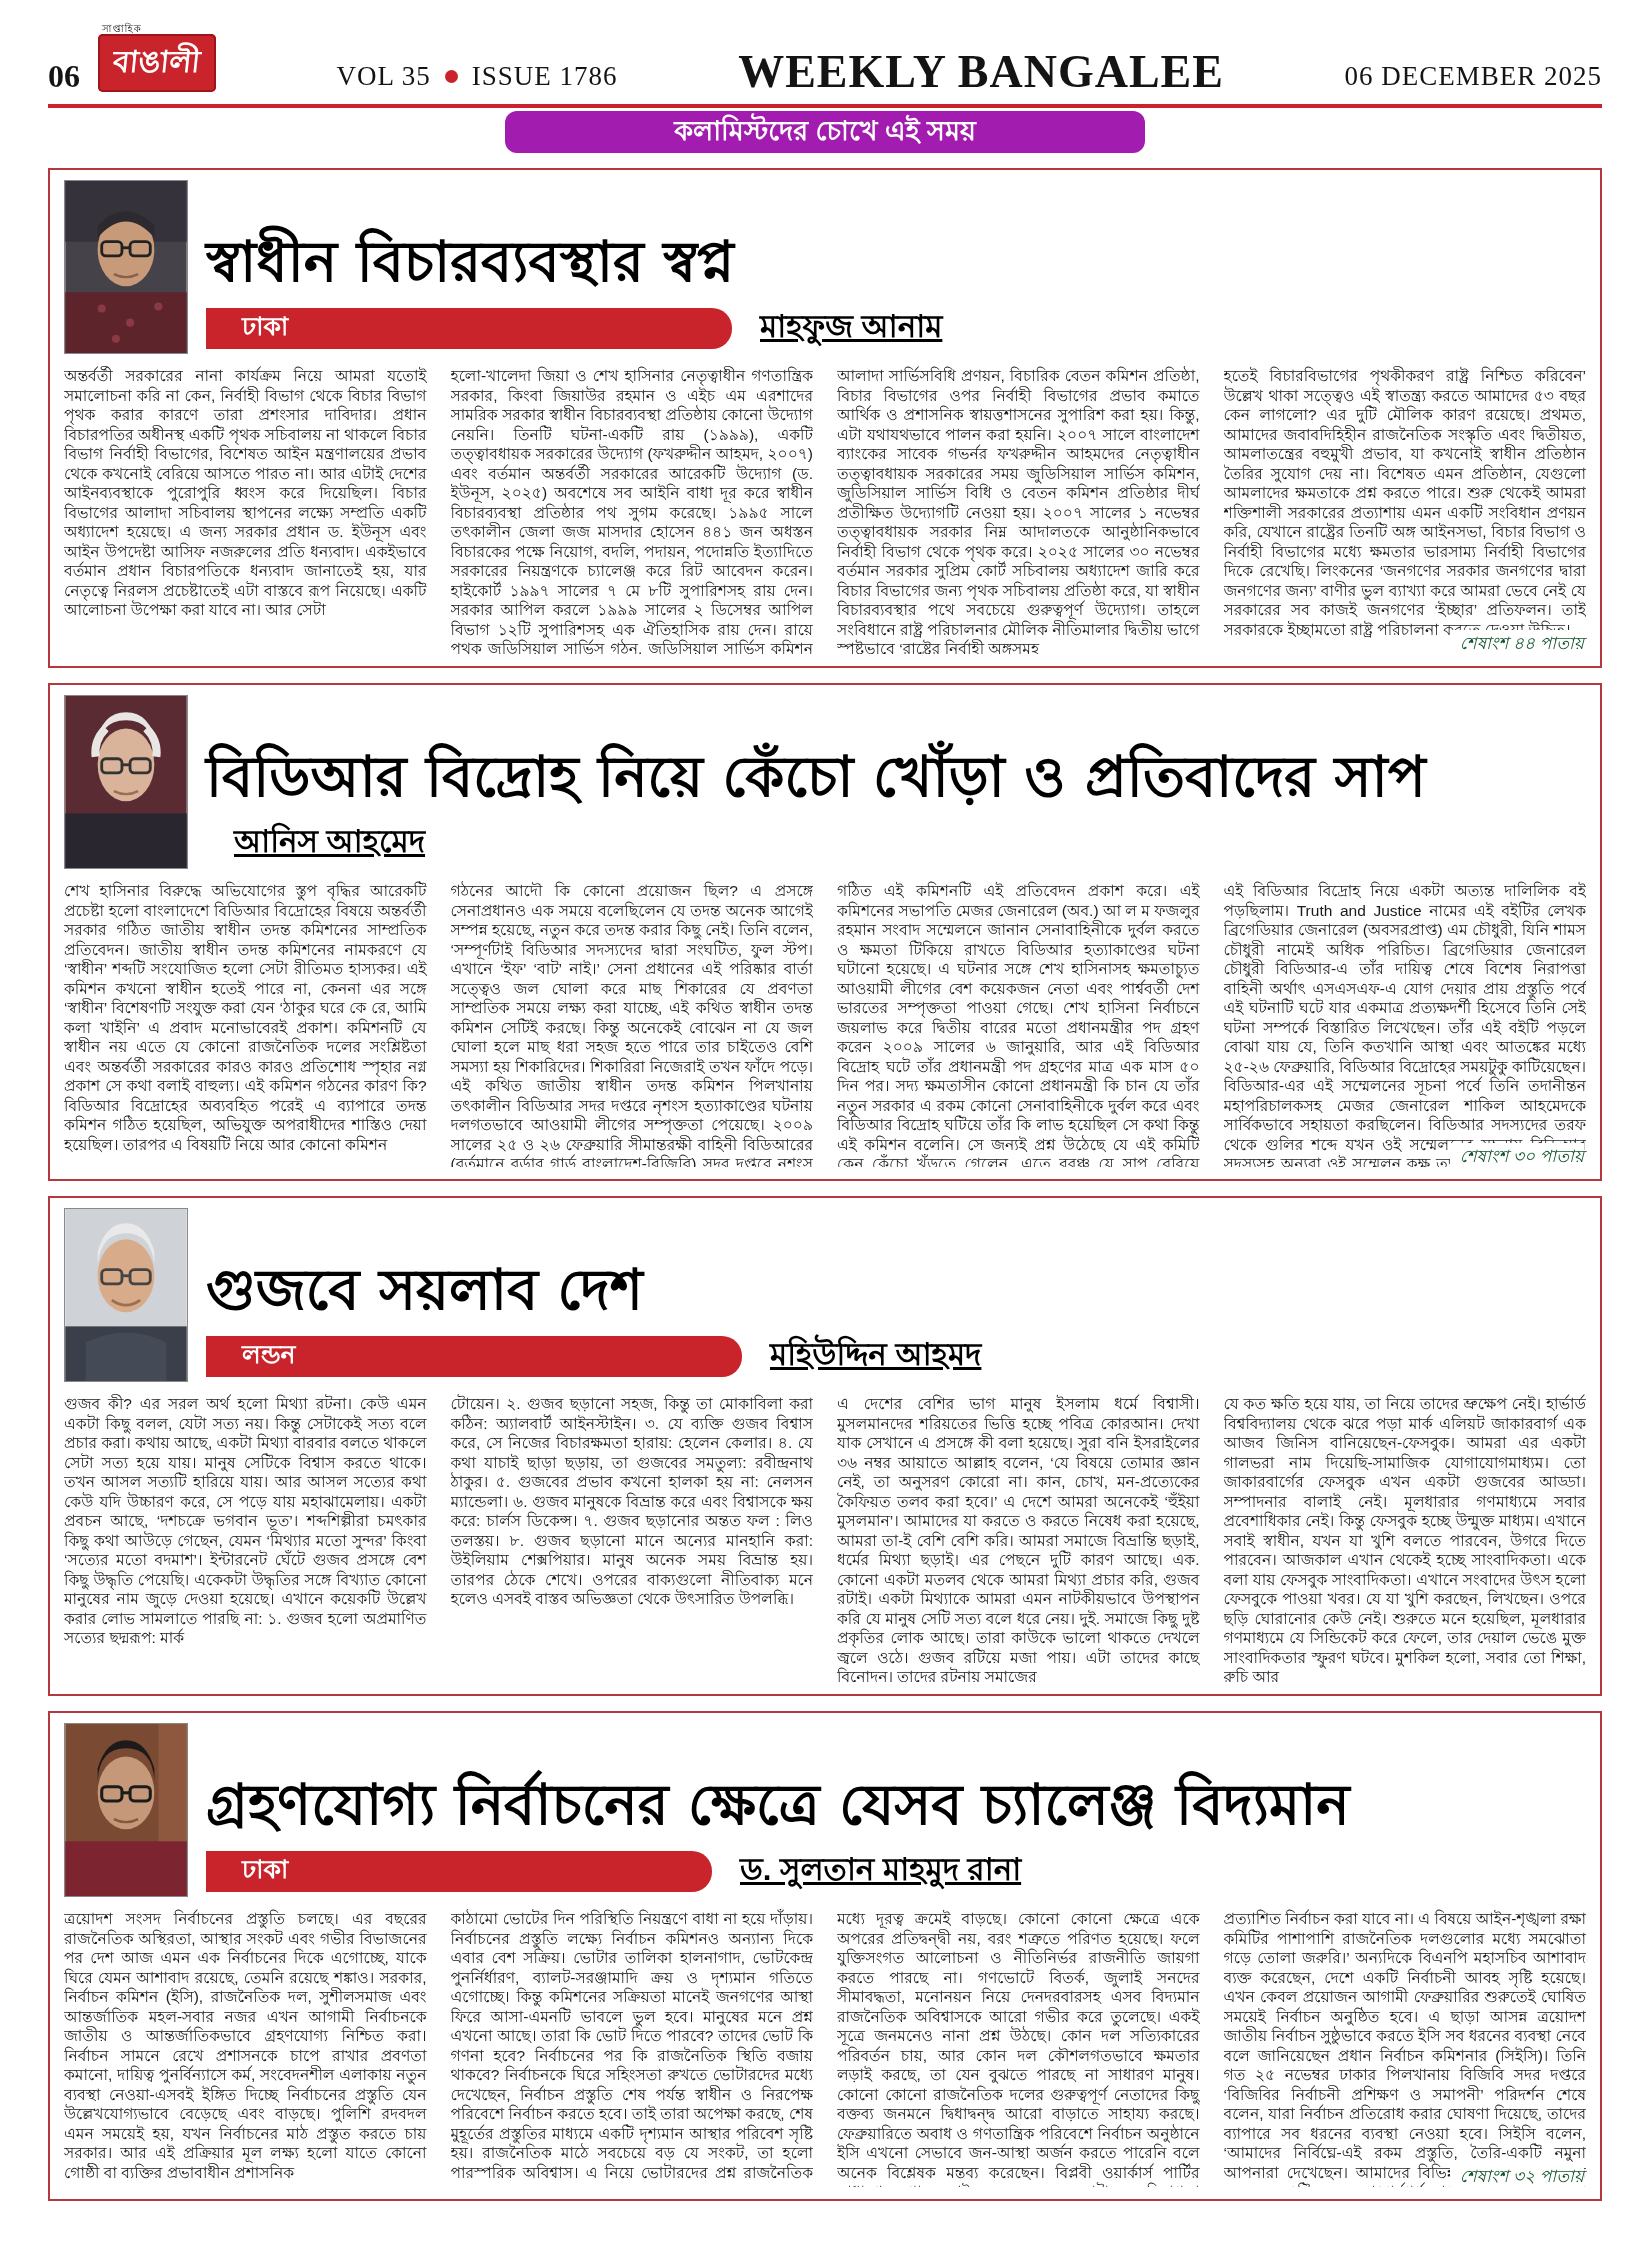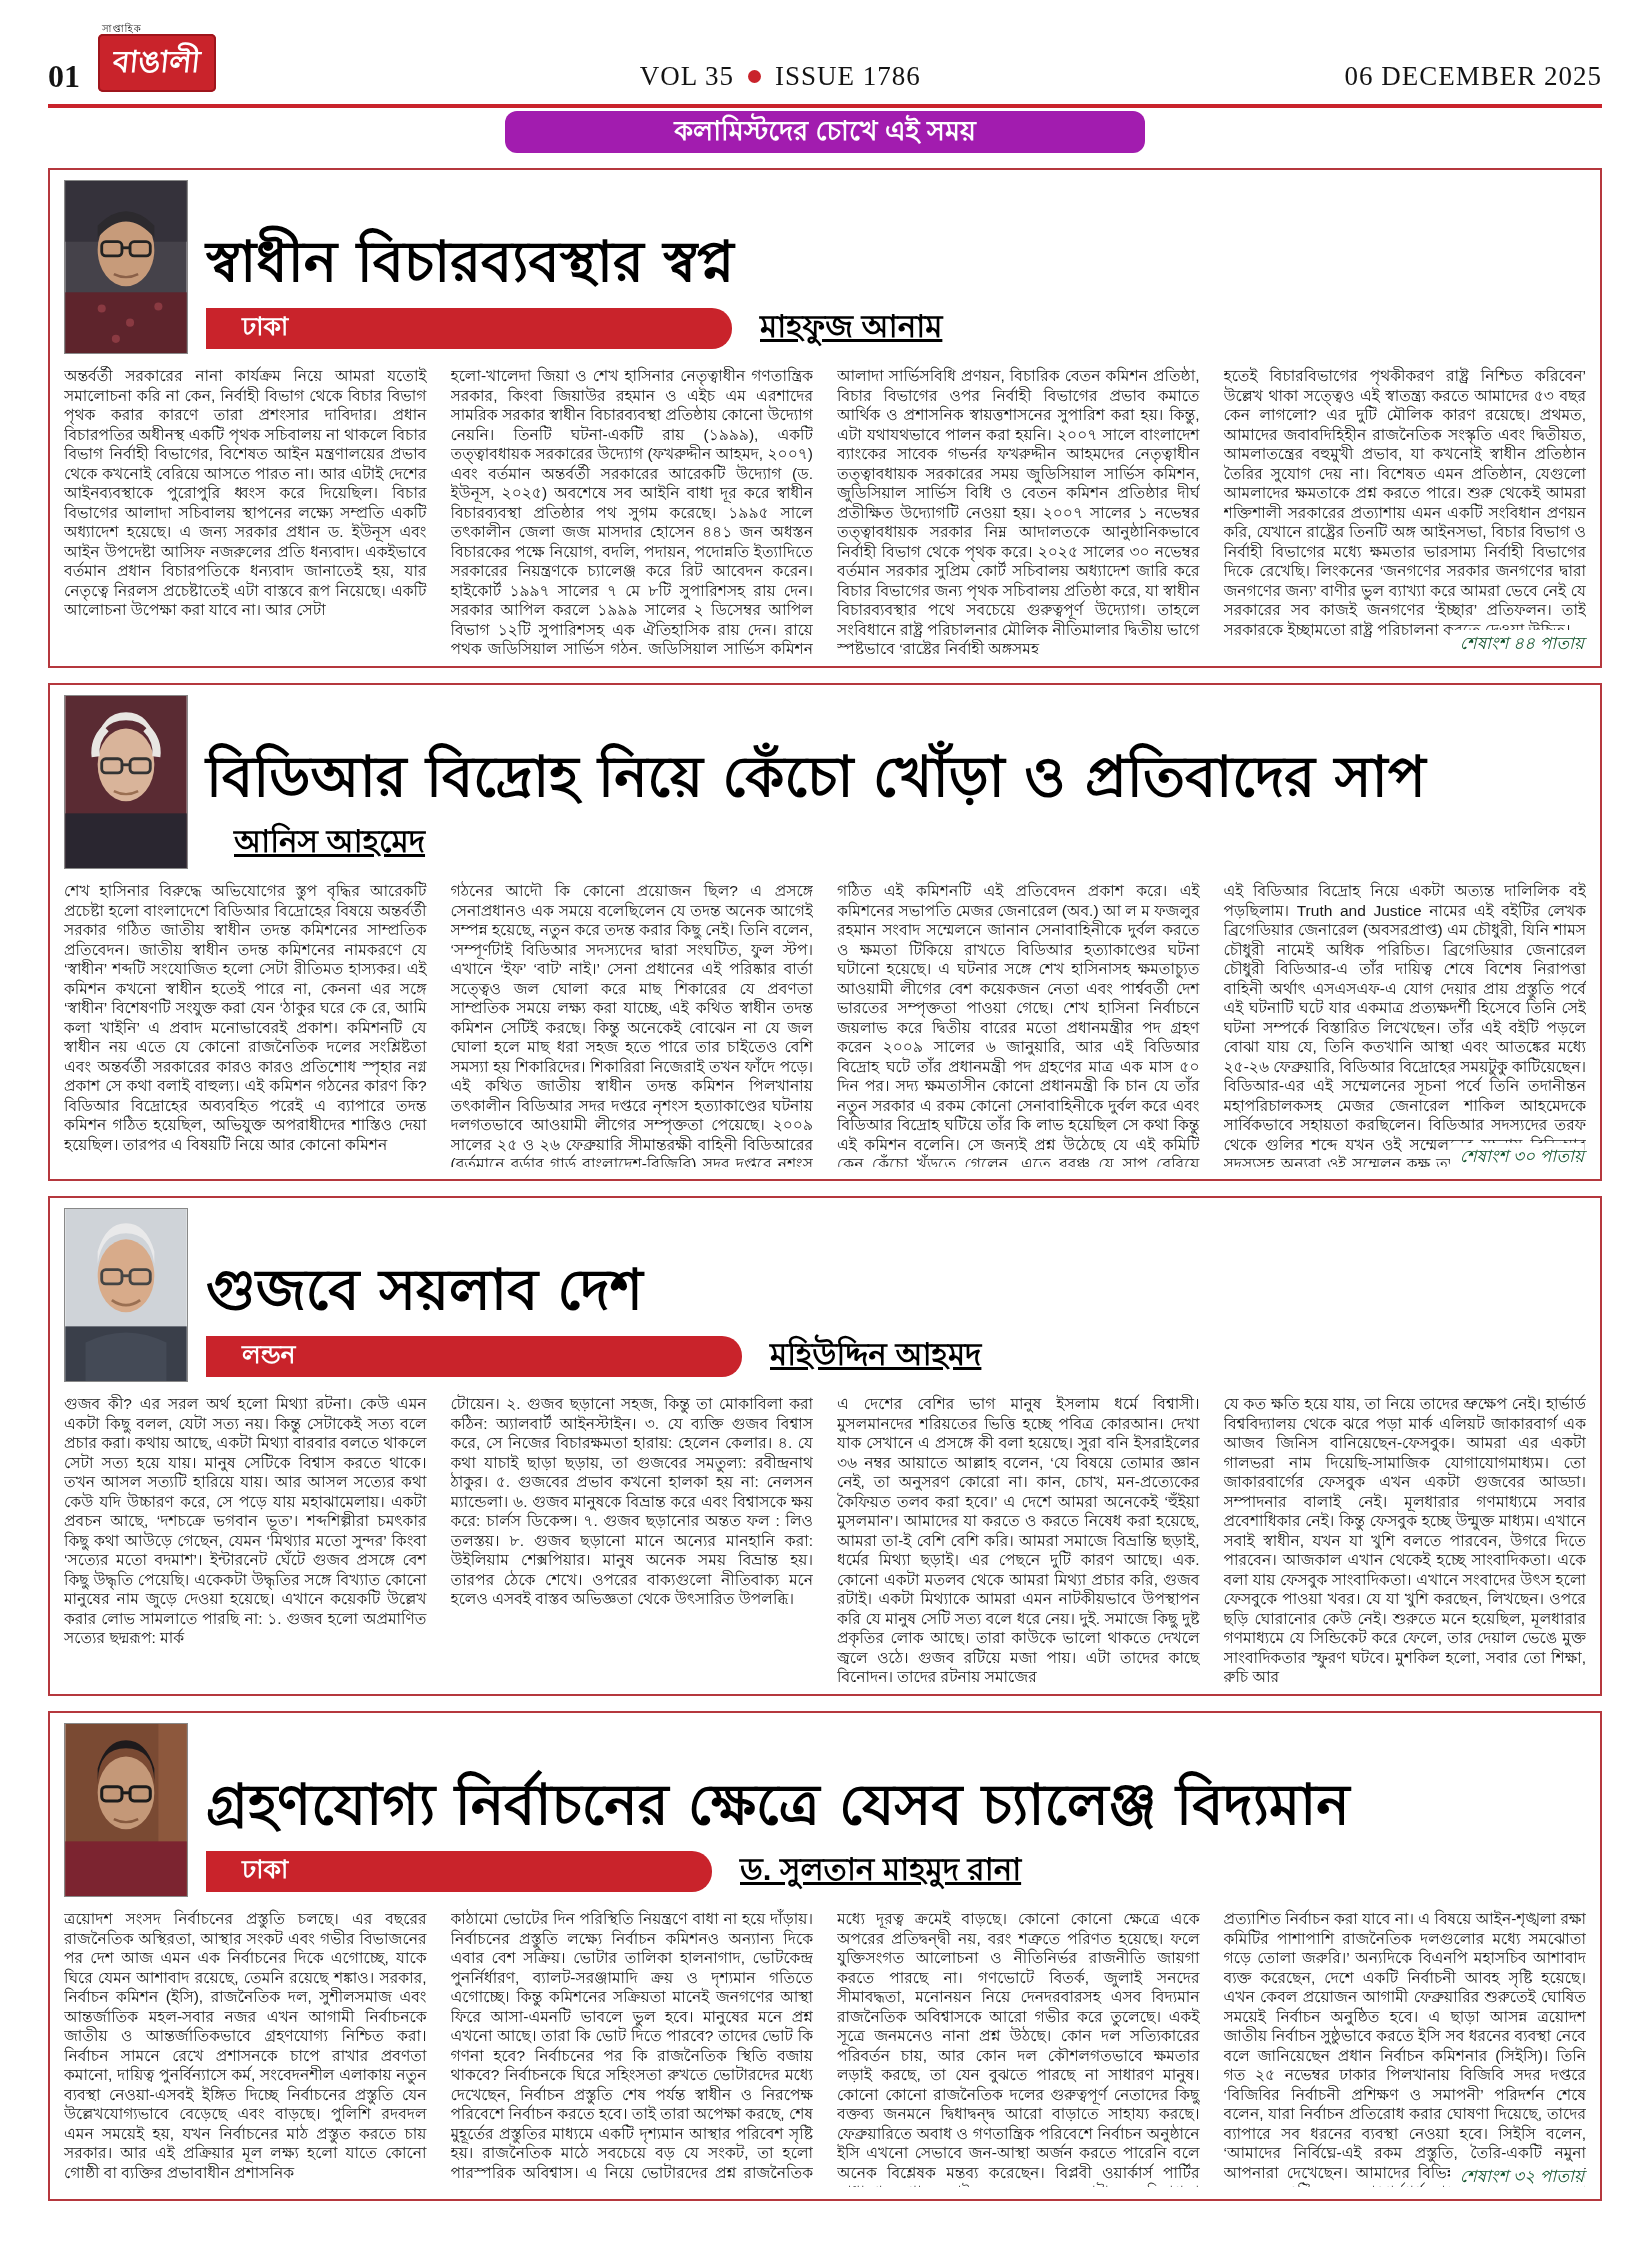--- a/index.html
+++ b/index.html
@@ -41,31 +41,32 @@
              font-size:17px;padding-left:10px;color:#14532d;}
   .w490{width:490px;} .w565{width:565px;} .w500{width:500px;} .w470{width:470px;}
 </style>
 </head>
 <body>
 
 <div class="page">
 
   <div class="masthead">
     <div class="mh-left">
-      <div class="page-num">01</div>
+      <div class="page-num">06</div>
       <div class="logo">
         <div class="logo-top">সাপ্তাহিক</div>
         <div class="bn">বাঙালী</div>
       </div>
     </div>
     <div class="vol-issue">
       <span>VOL 35</span>
       <span class="dot"></span>
       <span>ISSUE 1786</span>
     </div>
+    <div class="mh-title">WEEKLY BANGALEE</div>
     <div class="mh-date">06 DECEMBER 2025</div>
   </div>
   <div class="header-rule"></div>
 
   <div class="banner">
     <span>কলামিস্টদের চোখে এই সময়</span>
   </div>
 
   <div class="article a1">
     <div class="art-head">

